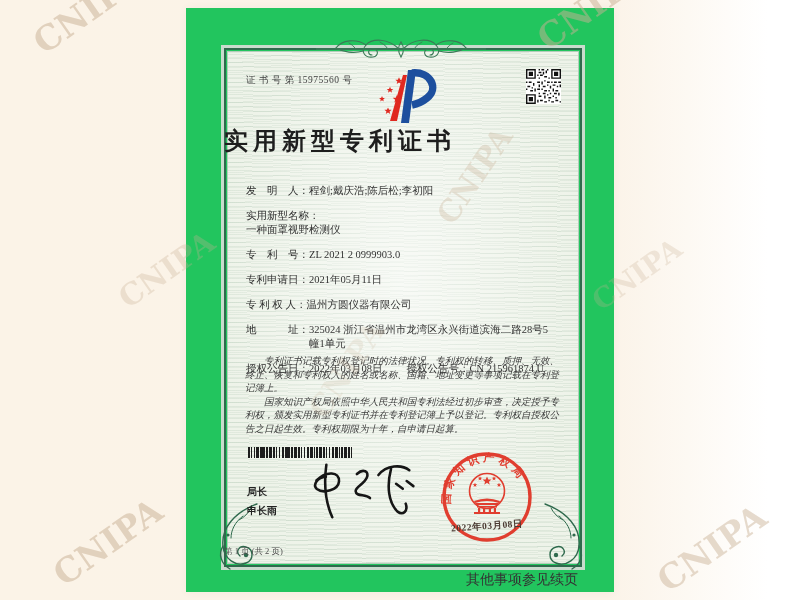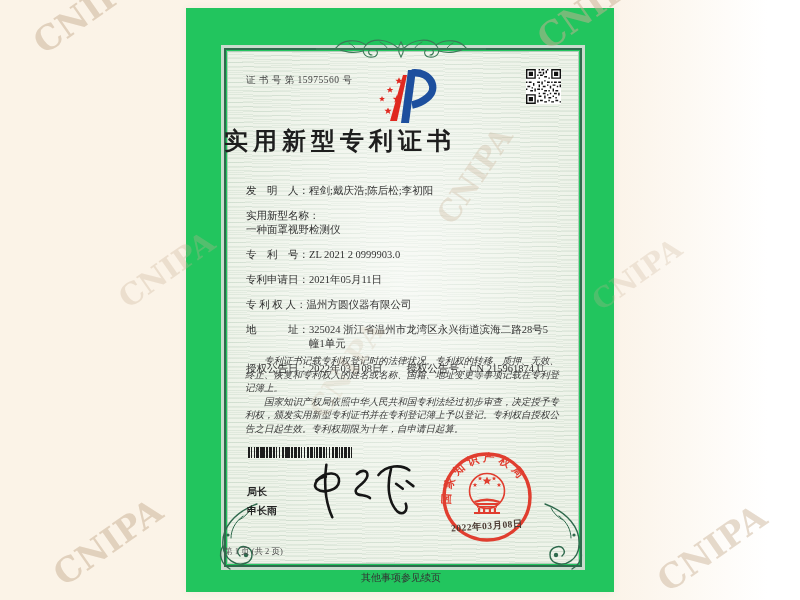--- a/index.html
+++ b/index.html
@@ -54,21 +54,21 @@
   
   .barcode{position:absolute;left:62px;top:439px;width:106px;height:11px;z-index:5;
     background:repeating-linear-gradient(90deg,#1d1d1d 0 2px,rgba(0,0,0,0) 2px 3px,#1d1d1d 3px 4px,
       rgba(0,0,0,0) 4px 6px,#1d1d1d 6px 7px,rgba(0,0,0,0) 7px 8.5px,#1d1d1d 8.5px 11px,rgba(0,0,0,0) 11px 12.5px);}
   .officer{position:absolute;left:61px;top:474px;z-index:5;font-size:10px;font-weight:600;color:#222;line-height:19px;}
   .signature{position:absolute;left:116px;top:450px;width:118px;height:66px;z-index:5;transform:rotate(-3deg);}
   .seal{position:absolute;left:255px;top:443px;width:92px;height:92px;z-index:5;opacity:.93;}
   .seal-date{position:absolute;left:255px;top:512px;width:92px;z-index:6;text-align:center;
              font-size:9.5px;font-weight:bold;color:#4a3a32;transform:rotate(-4deg);letter-spacing:.5px;}
   .pageind{position:absolute;left:38px;top:538px;width:354px;z-index:5;text-align:left;font-size:8.5px;color:#4d4d4d;}
-  .contnote{position:absolute;left:38px;top:563px;width:354px;z-index:5;text-align:center;font-size:10px;color:#333;}
+  .contnote{position:absolute;left:38px;top:563px;width:354px;z-index:5;text-align:right;font-size:14px;color:#333;}
 </style>
 </head>
 <body>
 
 <div class="wm" style="left:26px;top:-10px;font-size:34px;opacity:.50;transform:rotate(-35deg);">CNIPA</div>
 <div class="wm" style="left:530px;top:-14px;font-size:34px;opacity:.50;transform:rotate(-35deg);">CNIPA</div>
 <div class="wm" style="left:420px;top:158px;font-size:30px;opacity:.30;transform:rotate(-56deg);">CNIPA</div>
 <div class="wm" style="left:112px;top:252px;font-size:30px;opacity:.30;transform:rotate(-35deg);">CNIPA</div>
 <div class="wm" style="left:586px;top:258px;font-size:28px;opacity:.26;transform:rotate(-35deg);">CNIPA</div>
 <div class="wm" style="left:292px;top:352px;font-size:30px;opacity:.18;transform:rotate(-56deg);">CNIPA</div>

